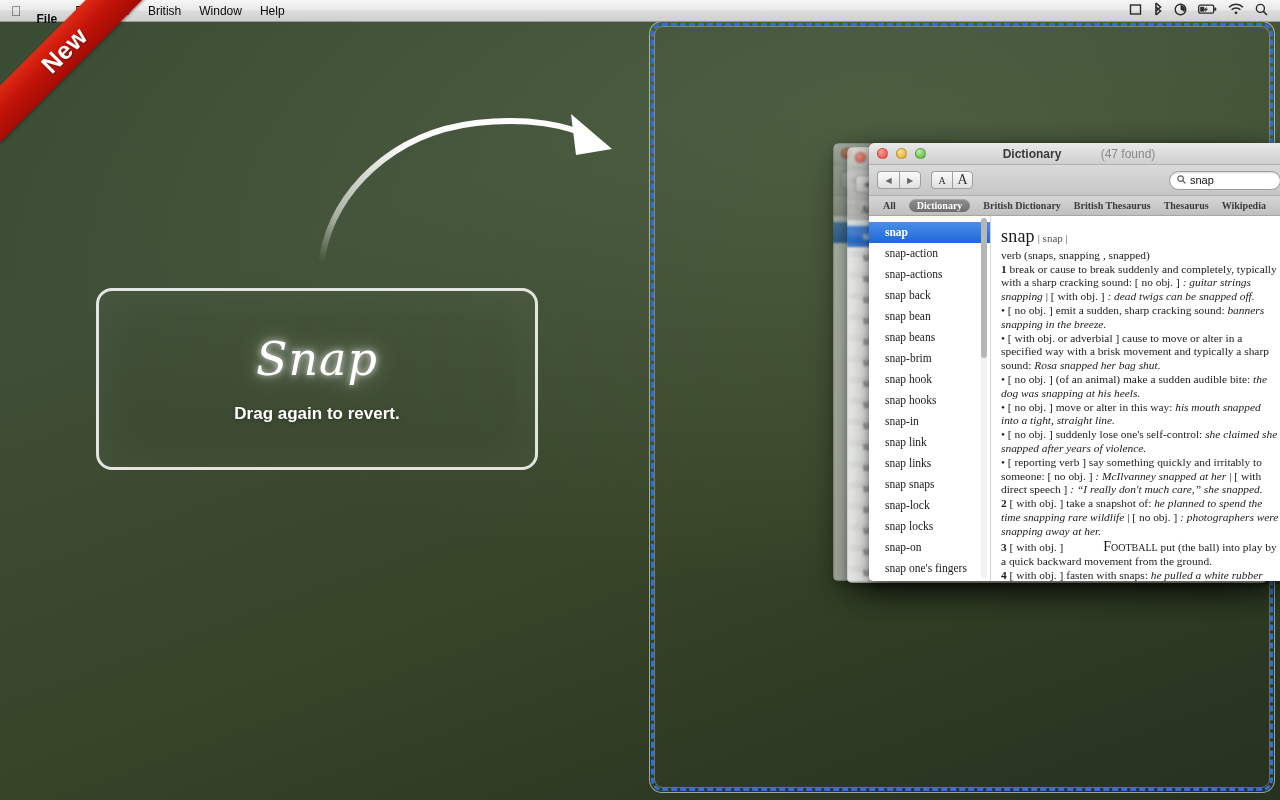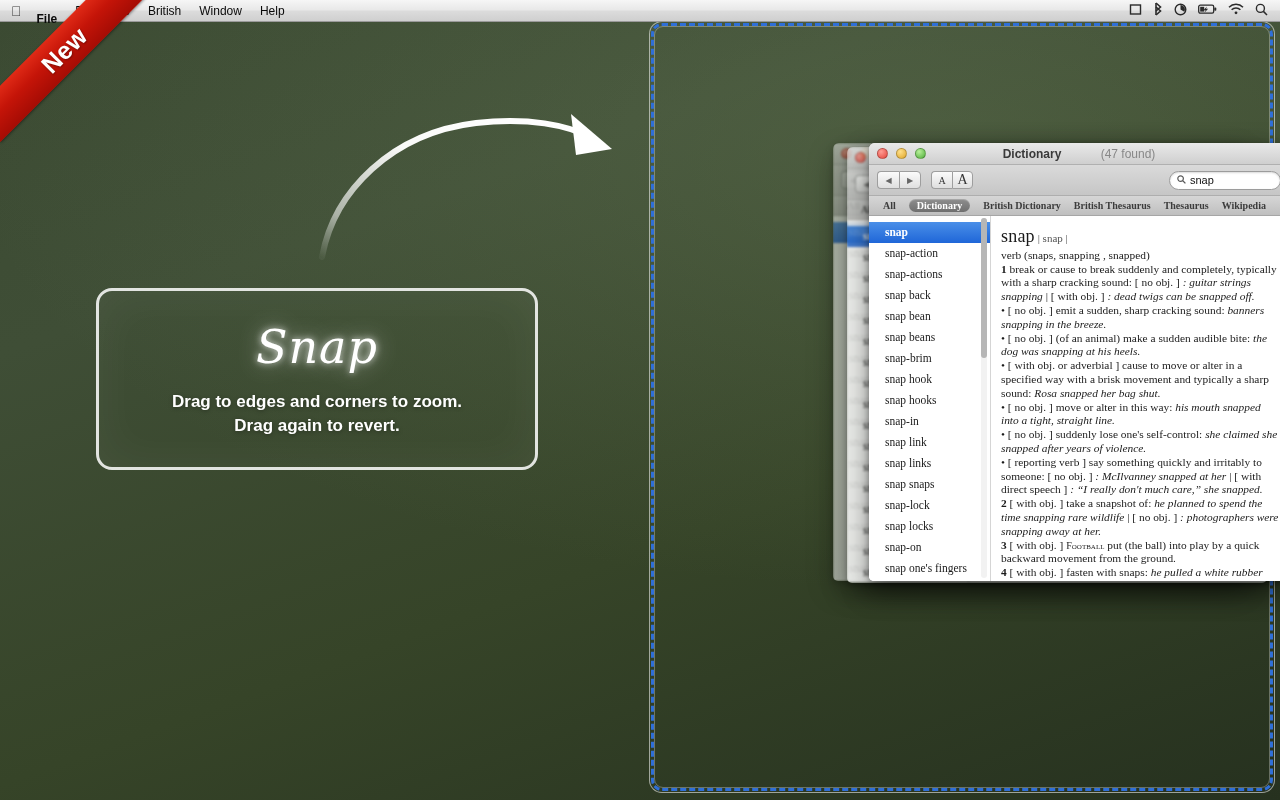--- a/index.html
+++ b/index.html
@@ -204,21 +204,21 @@
     font-size:11.4px; line-height:1.21; color:#1a1a1a;
   }
   .defpane .hw { font-size:18px; letter-spacing:0.2px; }
   .defpane .pron { font-size:11px; color:#555; }
   .defpane .pos { margin-top:1px; }
   .defpane .num { font-weight:bold; }
   .defpane b { font-weight:normal; }
   .defpane i { font-style:italic; }
   .defpane .sense { margin-top:0px; }
   .defpane .bullet { margin-top:0px; }
-  .defpane .sc { font-variant:small-caps; font-size:10px; }
+  .defpane .sc { font-variant:small-caps; font-size:14px;margin-left:37px; }
 
   
   .blurwin { filter:blur(1.1px); }
 </style>
 </head>
 <body>
 
 <div id="menubar">
   <span class="apple"></span>
   <span class="mitem first">File</span>
@@ -291,21 +291,20 @@
         <stop offset="100%" stop-color="#ffffff" stop-opacity="1"></stop>
       </linearGradient>
     </defs>
     <path d="M22 152 C 34 86, 92 28, 176 18 C 228 12, 268 20, 292 33" fill="none" stroke="url(#argrad)" stroke-width="6" stroke-linecap="round"></path>
     <path d="M271 9 L312 44 L276 50 Z" fill="#ffffff"></path>
   </svg>
 </div>
 
 <div id="snapcard">
   <div class="title">Snap</div>
-  <div class="sub">Drag to edges and corners to zoom.</div>
   <div class="sub">Drag again to revert.</div>
 </div>
 
 <div id="win-back2" class="winshadow">
   <div class="winchrome blurwin">
     <div class="titlebar">
       <div class="traffic">
         <span class="tl r"></span>
         <span class="tl y"></span>
         <span class="tl g"></span>
@@ -478,28 +477,28 @@
           <span>|</span>
           <span>[ with obj. ]</span>
           <i>: <span>dead twigs can be snapped off.</span></i>
         </div>
         <div class="bullet">
           • <span>[ no obj. ]</span>
           <span>emit a sudden, sharp cracking sound:</span>
           <i>banners snapping in the breeze.</i>
         </div>
         <div class="bullet">
+          • <span>[ with obj. or adverbial ]</span>
+          <span>cause to move or alter in a specified way with a brisk movement and typically a sharp sound:</span>
+          <i>Rosa snapped her bag shut.</i>
+        </div>
+        <div class="bullet">
           • <span>[ no obj. ]</span>
           <span>(of an animal) make a sudden audible bite:</span>
           <i>the dog was snapping at his heels.</i>
-        </div>
-        <div class="bullet">
-          • <span>[ with obj. or adverbial ]</span>
-          <span>cause to move or alter in a specified way with a brisk movement and typically a sharp sound:</span>
-          <i>Rosa snapped her bag shut.</i>
         </div>
         <div class="bullet">
           • <span>[ no obj. ]</span>
           <span>move or alter in this way:</span>
           <i>his mouth snapped into a tight, straight line.</i>
         </div>
         <div class="bullet">
           • <span>[ no obj. ]</span>
           <span>suddenly lose one's self-control:</span>
           <i>she claimed she snapped after years of violence.</i>

